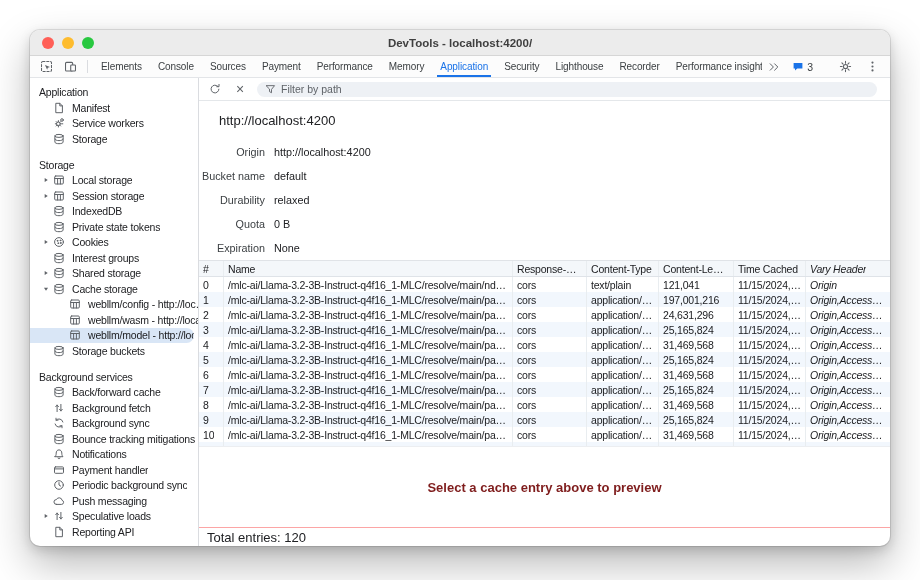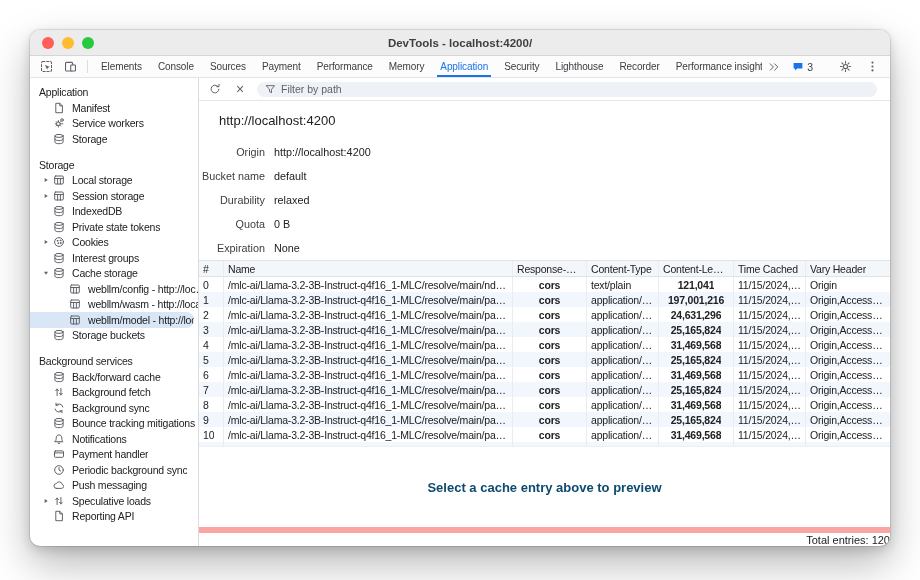--- a/index.html
+++ b/index.html
@@ -81,30 +81,30 @@
   .field-value { margin-left:9px; color:#202124; }
   
   .grid { flex:0 0 186px; overflow:hidden; font-size:10.5px; letter-spacing:-0.2px; border-top:1px solid #e0e3e7; }
   .g-row { display:flex; height:15px; align-items:stretch; }
   .g-head { height:16px; background:#f4f7fa; border-bottom:1px solid #dfe3e8; color:#202124; }
   .g-cell {
     padding:0 4px; white-space:nowrap; overflow:hidden; text-overflow:ellipsis;
     border-right:1px solid #e9edf0; display:flex; align-items:center; min-width:0;
   }
   .c0 { flex:0 0 25px; } .c1 { flex:1 1 auto; } .c2 { flex:0 0 74px; }
-  .c3 { flex:0 0 72px; } .c4 { flex:0 0 75px; } .c5 { flex:0 0 72px; } .c6 { flex:0 0 84px; border-right:none; }
+  .c3 { flex:0 0 72px; } .c4 { flex:0 0 75px; } .c5 { flex:0 0 72px; } .c6 { flex:0 0 84px; border-right:none;font-style:italic; }
   .g-body .g-row:nth-child(even) { background:#f2f7fd; }
-  .g-body .c2, .g-body .c4 { justify-content:center;font-weight:bold; }
+  .g-body .c2, .g-body .c4 { justify-content:flex-start; }
   .g-cell > span { overflow:hidden; text-overflow:ellipsis; white-space:nowrap; }
   
   .preview { flex:1; border-top:1px solid #eceef1; display:flex; align-items:center; justify-content:center; }
-  .preview-msg { color:#0c4a6e; font-weight:bold; font-size:13px; }
+  .preview-msg { color:#7f1d1d; font-weight:bold; font-size:13px; }
   .statusbar {
-    flex:0 0 19px; border-top:6px solid #fca5a5; display:flex; align-items:center;
-    padding-left:8px; font-size:11px; color:#202124;justify-content:flex-end;
+    flex:0 0 19px; border-top:1px solid #fca5a5; display:flex; align-items:center;
+    padding-left:8px; font-size:13px; color:#202124;
   }
   svg { display:block; }
 </style>
 </head>
 <body>
 
 <div class="canvas">
   <div class="window">
 
     <div class="titlebar">
@@ -306,20 +306,35 @@
                 <ellipse cx="6" cy="2.9" rx="4.1" ry="1.5"></ellipse>
                 <path d="M1.9 2.9v6.2c0 .9 1.8 1.6 4.1 1.6s4.1-.7 4.1-1.6V2.9"></path>
                 <path d="M1.9 6c0 .9 1.8 1.6 4.1 1.6S10.1 6.9 10.1 6"></path>
               </svg>
             </span>
             <span class="sb-label">Interest groups</span>
           </div>
           <div class="sb-item">
             <span class="sb-arrow">
               <svg width="8" height="8" viewBox="0 0 12 12" fill="none" stroke="#5f6368" stroke-width="1" stroke-linecap="round" stroke-linejoin="round">
+                <path d="M4 2.9v6.2L8.6 6z" fill="#5f6368" stroke="none"></path>
+              </svg>
+            </span>
+            <span class="sb-icon">
+              <svg width="12" height="12" viewBox="0 0 12 12" fill="none" stroke="#5f6368" stroke-width="1" stroke-linecap="round" stroke-linejoin="round">
+                <ellipse cx="6" cy="2.9" rx="4.1" ry="1.5"></ellipse>
+                <path d="M1.9 2.9v6.2c0 .9 1.8 1.6 4.1 1.6s4.1-.7 4.1-1.6V2.9"></path>
+                <path d="M1.9 6c0 .9 1.8 1.6 4.1 1.6S10.1 6.9 10.1 6"></path>
+              </svg>
+            </span>
+            <span class="sb-label">Shared storage</span>
+          </div>
+          <div class="sb-item">
+            <span class="sb-arrow">
+              <svg width="8" height="8" viewBox="0 0 12 12" fill="none" stroke="#5f6368" stroke-width="1" stroke-linecap="round" stroke-linejoin="round">
                 <path d="M2.9 4h6.2L6 8.6z" fill="#5f6368" stroke="none"></path>
               </svg>
             </span>
             <span class="sb-icon">
               <svg width="12" height="12" viewBox="0 0 12 12" fill="none" stroke="#5f6368" stroke-width="1" stroke-linecap="round" stroke-linejoin="round">
                 <ellipse cx="6" cy="2.9" rx="4.1" ry="1.5"></ellipse>
                 <path d="M1.9 2.9v6.2c0 .9 1.8 1.6 4.1 1.6s4.1-.7 4.1-1.6V2.9"></path>
                 <path d="M1.9 6c0 .9 1.8 1.6 4.1 1.6S10.1 6.9 10.1 6"></path>
               </svg>
             </span>

